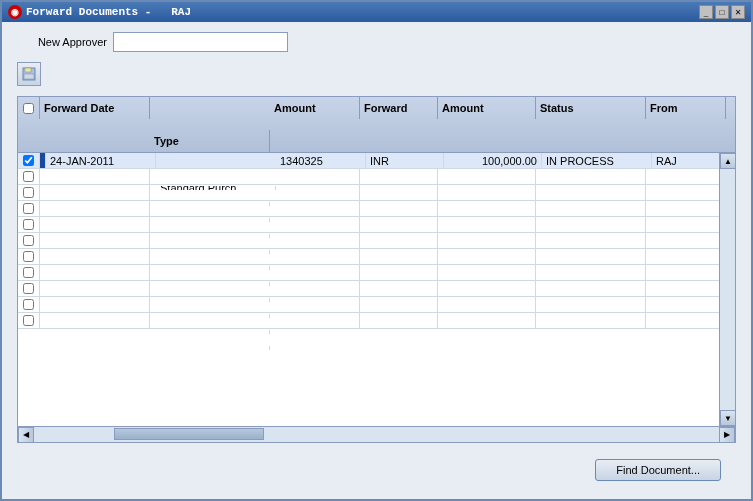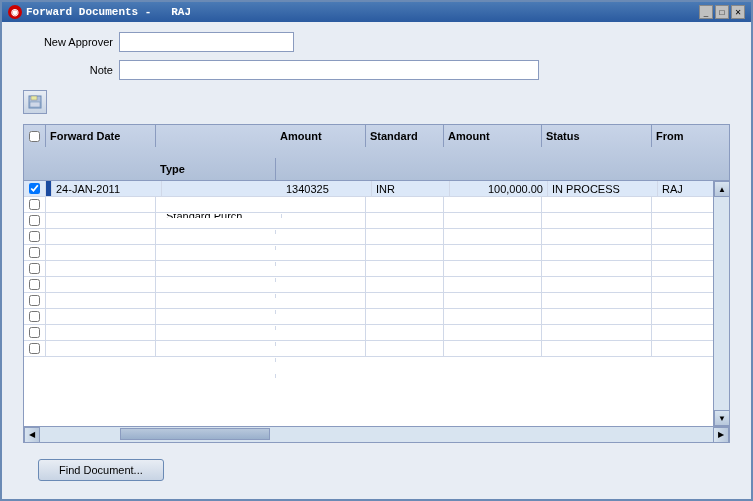--- a/index.html
+++ b/index.html
@@ -63,21 +63,21 @@
       border: 1px solid #888;
       font-size: 8px;
       display: flex;
       align-items: center;
       justify-content: center;
       cursor: pointer;
       color: #000;
     }
     .content {
       flex: 1;
-      padding: 10px 21px;
+      padding: 10px 15px;
       display: flex;
       flex-direction: column;
       gap: 8px;
       border-radius: 27px;
     }
     .form-row {
       display: flex;
       align-items: center;
       gap: 6px;
     }
@@ -251,20 +251,21 @@
       position: absolute;
       left: 80px;
       top: 1px;
       width: 150px;
       height: 12px;
       background: linear-gradient(to bottom, #b8c8dc, #9ab0cc);
       border: 1px solid #8a9bbf;
     }
     .footer {
       display: flex;
+      justify-content: flex-end;
       padding: 8px 15px;
       flex-shrink: 0;
     }
     .find-btn {
       background: linear-gradient(to bottom, #e8edf4, #c8d4e4);
       border: 1px solid #6a8ab5;
       border-radius: 3px;
       padding: 4px 20px;
       font-size: 11px;
       cursor: pointer;
@@ -293,44 +294,40 @@
       <div class="title-btn">□</div>
       <div class="title-btn">✕</div>
     </div>
   </div>
 
   <div class="content">
     <div class="form-row">
       <div class="form-label">New Approver</div>
       <input class="form-input input-approver" type="text" value="" style="">
     </div>
-    <div class="form-row">
-      <div class="form-label">Note</div>
-      <input class="form-input input-note" type="text" value="" style="">
-    </div>
 
     <div class="toolbar">
       <div class="toolbar-btn">
         <svg width="14" height="14" viewBox="0 0 14 14">
           <rect x="1" y="1" width="12" height="12" fill="#b0c0d8" stroke="#6a8ab5" stroke-width="1"></rect>
           <rect x="3" y="1" width="6" height="4" fill="#e8e8a0" stroke="#888" stroke-width="0.5"></rect>
           <rect x="2" y="7" width="10" height="5" fill="#d0d8e8" stroke="#6a8ab5" stroke-width="0.5"></rect>
         </svg>
       </div>
     </div>
 
     <div class="table-container">
       <div class="table-header">
         <div class="th-checkbox">
           <input type="checkbox" style="">
         </div>
         <div class="th-cell col-date">Forward Date</div>
         <div class="th-cell col-type">Type</div>
         <div class="th-cell col-number">Amount</div>
-        <div class="th-cell col-currency">Standard</div>
+        <div class="th-cell col-currency">Forward</div>
         <div class="th-cell col-amount">Amount</div>
         <div class="th-cell col-status">Status</div>
         <div class="th-cell col-from">From</div>
         <div class="col-scroll"></div>
       </div>
 
       <div class="row-with-scroll">
         <div class="table-rows-area">
 
           <div class="table-row selected">

